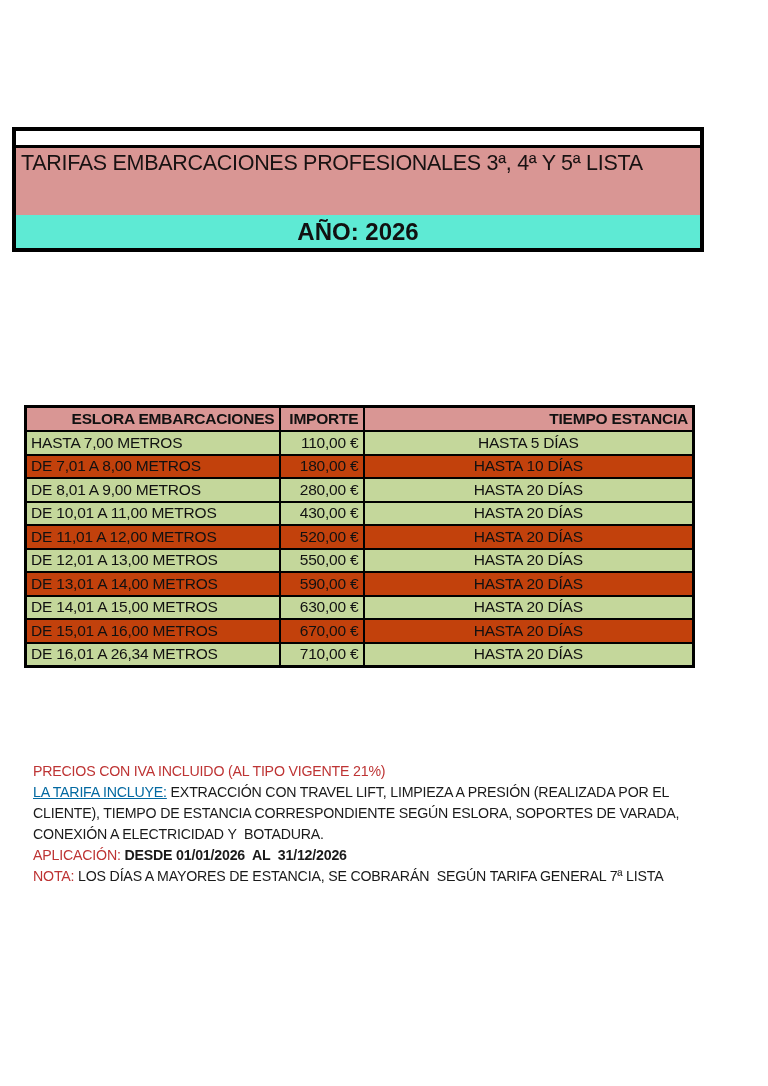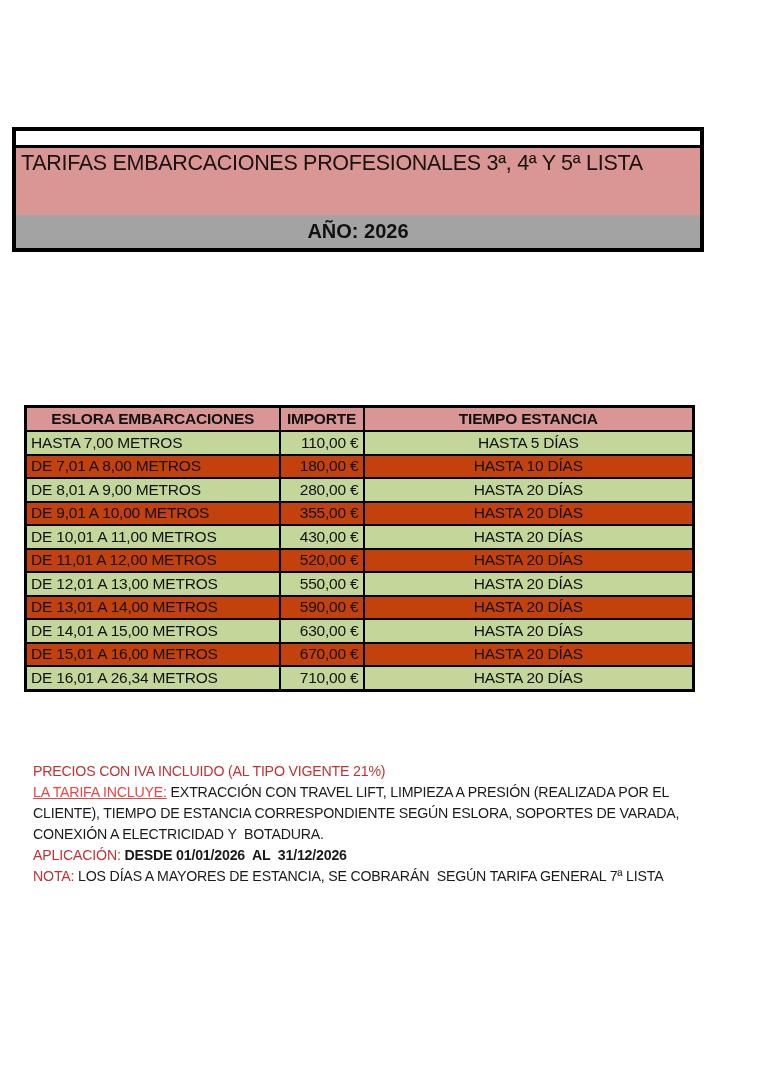--- a/index.html
+++ b/index.html
@@ -34,23 +34,23 @@
     height: 64px;
     background: #d99694;
     padding: 3px 4px 0 5px;
     font-size: 21.5px;
     letter-spacing: -0.3px;
     color: #181212;
     line-height: 1.15;
   }
   .header-year-band {
     flex: 1 1 auto;
-    background: #a3a3a3;
+    background: #5eead4;
     display: flex; align-items: center; justify-content: center;
-    font-size: 20px;
+    font-size: 24px;
     font-weight: bold;
     color: #111111;
   }
 
   
   .tariff-table {
     position: absolute;
     left: 24px; top: 405px;
     border-collapse: collapse;
     table-layout: fixed;
@@ -61,40 +61,40 @@
   .tariff-table th, .tariff-table td {
     border: 2px solid #000000;
     padding: 0 4px;
     height: 21.5px;
     overflow: hidden;
     white-space: nowrap;
   }
   .tariff-table th {
     background: #d99694;
     font-weight: bold;
-    text-align: center;
+    text-align: right;
     height: 22px;
   }
   .tariff-table td.c-eslora { text-align: left; }
   .tariff-table td.c-importe { text-align: right; }
   .tariff-table td.c-tiempo { text-align: center; }
   .tariff-table tr.row-green td { background: #c4d79b; }
   .tariff-table tr.row-white td { background: #c2410c; }
 
   
   .notes {
     position: absolute;
     left: 33px; top: 761px;
     font-size: 14.2px;
     letter-spacing: -0.2px;
     line-height: 21px;
   }
   .note-line { white-space: pre; }
   .seg-red { color: #be3434; }
-  .seg-red-underline { color: #ef4444; text-decoration: underline; margin-top: 36px; }
+  .seg-red-underline { color: #0369a1; text-decoration: underline; margin-top: 36px; }
   .seg-black { color: #1a1a1a; }
   .seg-black-bold { color: #1a1a1a; font-weight: bold; }
 </style>
 </head>
 <body>
 
 <div class="page">
 
   <div class="header-box">
     <div class="header-top-strip"></div>
@@ -126,25 +126,20 @@
           <td class="c-tiempo">HASTA 5 DÍAS</td>
         </tr>
         <tr class="row-white">
           <td class="c-eslora">DE 7,01 A 8,00 METROS</td>
           <td class="c-importe">180,00 €</td>
           <td class="c-tiempo">HASTA 10 DÍAS</td>
         </tr>
         <tr class="row-green">
           <td class="c-eslora">DE 8,01 A 9,00 METROS</td>
           <td class="c-importe">280,00 €</td>
-          <td class="c-tiempo">HASTA 20 DÍAS</td>
-        </tr>
-        <tr class="row-white">
-          <td class="c-eslora">DE 9,01 A 10,00 METROS</td>
-          <td class="c-importe">355,00 €</td>
           <td class="c-tiempo">HASTA 20 DÍAS</td>
         </tr>
         <tr class="row-green">
           <td class="c-eslora">DE 10,01 A 11,00 METROS</td>
           <td class="c-importe">430,00 €</td>
           <td class="c-tiempo">HASTA 20 DÍAS</td>
         </tr>
         <tr class="row-white">
           <td class="c-eslora">DE 11,01 A 12,00 METROS</td>
           <td class="c-importe">520,00 €</td>

